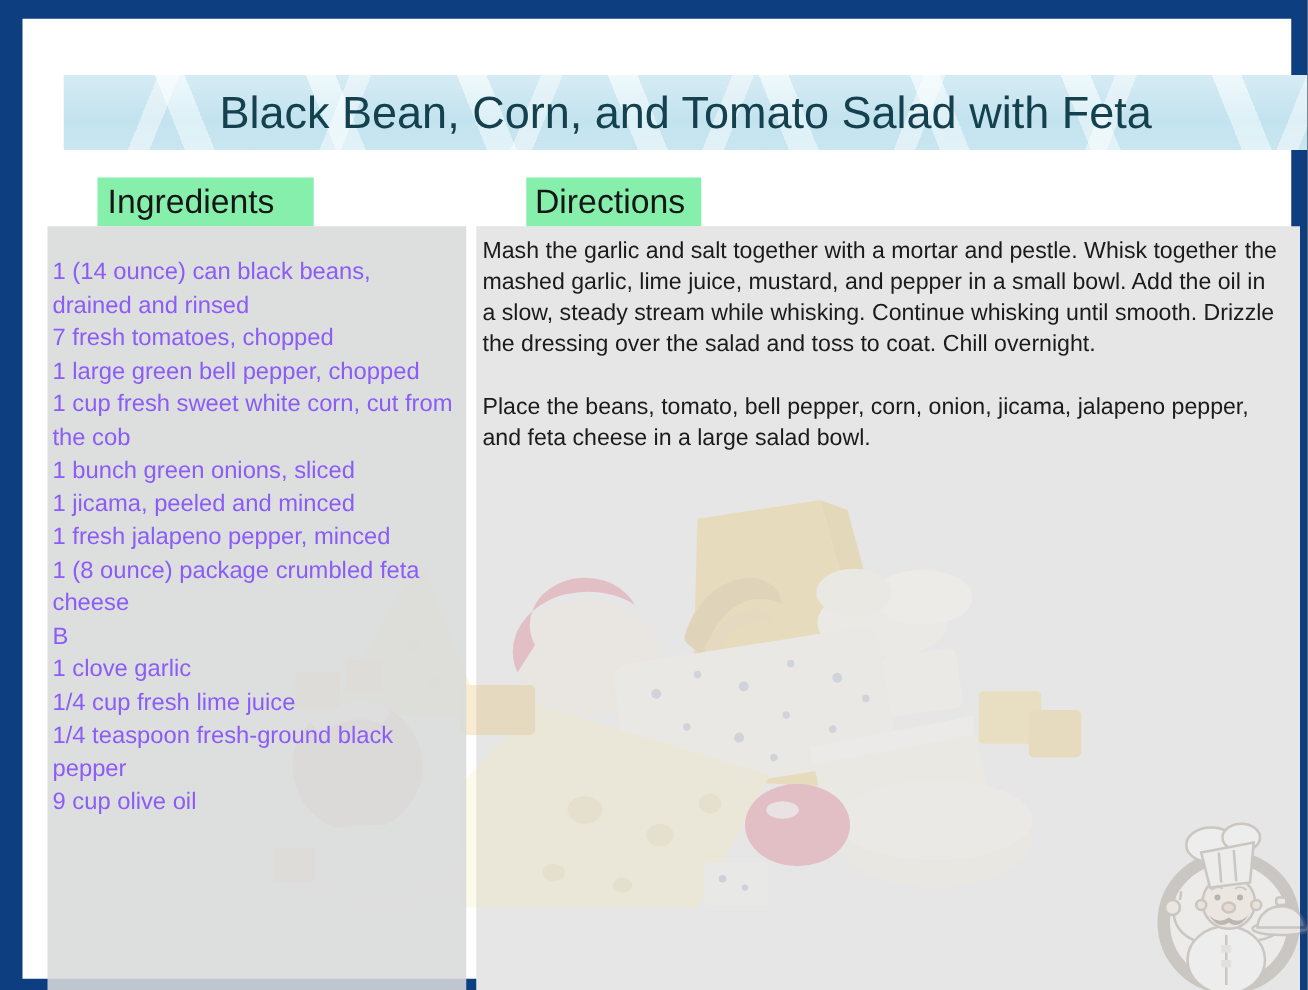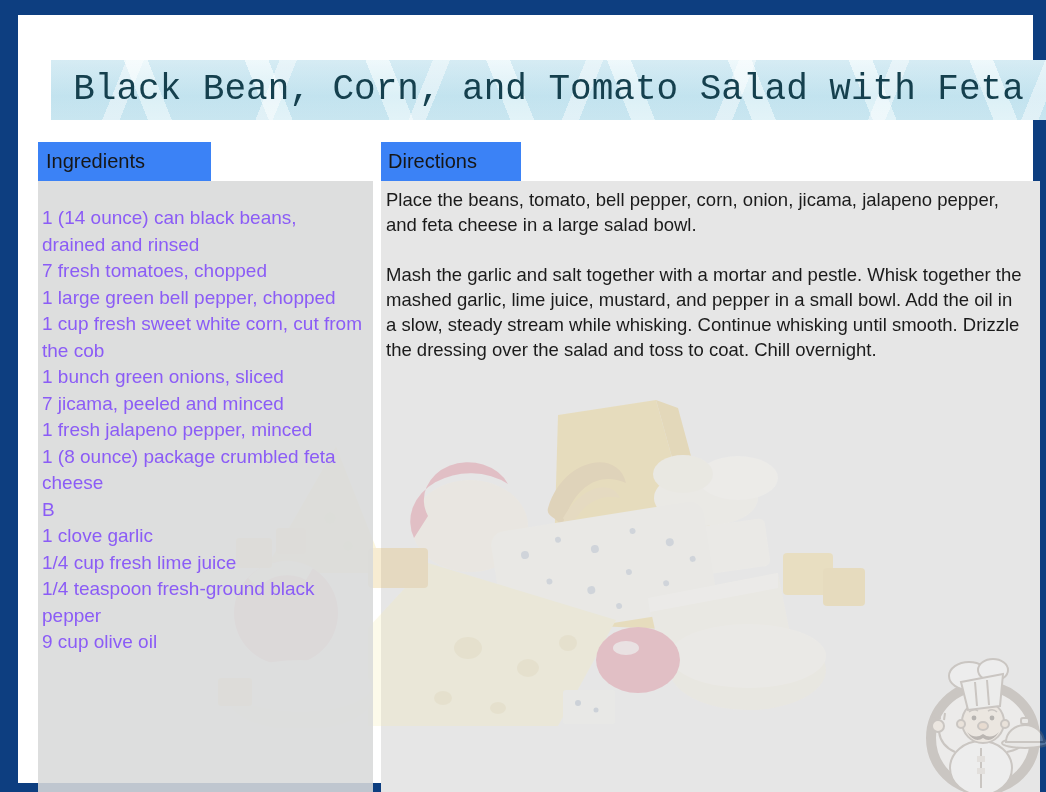--- a/index.html
+++ b/index.html
@@ -16,27 +16,27 @@
   .banner{
     position:absolute;left:33px;top:45px;width:995px;height:60px;z-index:2;
     background:
       repeating-linear-gradient(112deg, rgba(255,255,255,0) 0 70px, rgba(255,255,255,.45) 70px 86px, rgba(255,255,255,0) 86px 142px),
       repeating-linear-gradient(68deg, rgba(167,209,228,.28) 0 90px, rgba(255,255,255,.30) 90px 112px),
       linear-gradient(180deg,#e8f6fa,#cdeaf3 60%,#d6eef5);
     text-align:center;
   }
   .banner h1{
     margin:0;line-height:60px;font-size:36px;font-weight:400;
-    color:#15404e;letter-spacing:0;white-space:nowrap;font-family:Liberation Mono, monospace;
+    color:#15404e;letter-spacing:0;white-space:nowrap;
   }
   
   .head-box{
     position:absolute;top:127px;height:39px;z-index:3;
-    background:#3b82f6;color:#161616;
-    font-size:20px;font-weight:400;line-height:39px;
+    background:#86efac;color:#161616;
+    font-size:27px;font-weight:400;line-height:39px;margin-left:40px;
   }
   .ing-head{left:20px;width:173px;padding-left:8px;box-sizing:border-box;}
   .dir-head{left:363px;width:140px;padding-left:7px;box-sizing:border-box;}
   
   .dir-panel{
     position:absolute;left:363px;top:166px;width:659px;height:614px;z-index:1;
     background:#e6e6e6;
   }
   .ing-panel{
     position:absolute;left:20px;top:166px;width:335px;height:614px;z-index:3;
@@ -140,36 +140,36 @@
     </svg>
 
     <div class="head-box ing-head">Ingredients</div>
     <div class="ing-panel">
       <div class="ing-list">
           <div class="ing-item">1 (14 ounce) can black beans, drained and rinsed</div>
           <div class="ing-item">7 fresh tomatoes, chopped</div>
           <div class="ing-item">1 large green bell pepper, chopped</div>
           <div class="ing-item">1 cup fresh sweet white corn, cut from the cob</div>
           <div class="ing-item">1 bunch green onions, sliced</div>
-          <div class="ing-item">7 jicama, peeled and minced</div>
+          <div class="ing-item">1 jicama, peeled and minced</div>
           <div class="ing-item">1 fresh jalapeno pepper, minced</div>
           <div class="ing-item">1 (8 ounce) package crumbled feta cheese</div>
           <div class="ing-item">B</div>
           <div class="ing-item">1 clove garlic</div>
           <div class="ing-item">1/4 cup fresh lime juice</div>
           <div class="ing-item">1/4 teaspoon fresh-ground black pepper</div>
           <div class="ing-item">9 cup olive oil</div>
         </div>
     </div>
 
     <div class="head-box dir-head">Directions</div>
     <div class="dir-panel"></div>
     <div class="dir-text">
+        <p>Mash the garlic and salt together with a mortar and pestle. Whisk together the mashed garlic, lime juice, mustard, and pepper in a small bowl. Add the oil in a slow, steady stream while whisking. Continue whisking until smooth. Drizzle the dressing over the salad and toss to coat. Chill overnight.</p>
         <p>Place the beans, tomato, bell pepper, corn, onion, jicama, jalapeno pepper, and feta cheese in a large salad bowl.</p>
-        <p>Mash the garlic and salt together with a mortar and pestle. Whisk together the mashed garlic, lime juice, mustard, and pepper in a small bowl. Add the oil in a slow, steady stream while whisking. Continue whisking until smooth. Drizzle the dressing over the salad and toss to coat. Chill overnight.</p>
       </div>
 
     <svg class="chef" viewBox="0 0 142 150" aria-hidden="true">
       <g stroke="#8c7d70" fill="none" stroke-width="2">
         <circle cx="72" cy="90" r="52" fill="#faf8f4" stroke-width="10"></circle>
 
         <ellipse cx="70" cy="120" rx="31" ry="27" fill="#ffffff"></ellipse>
         <line x1="70" y1="100" x2="70" y2="140"></line>
         <rect x="66" y="108" width="8" height="6" fill="#d9d2c8" stroke="none"></rect>
         <rect x="66" y="120" width="8" height="6" fill="#d9d2c8" stroke="none"></rect>

